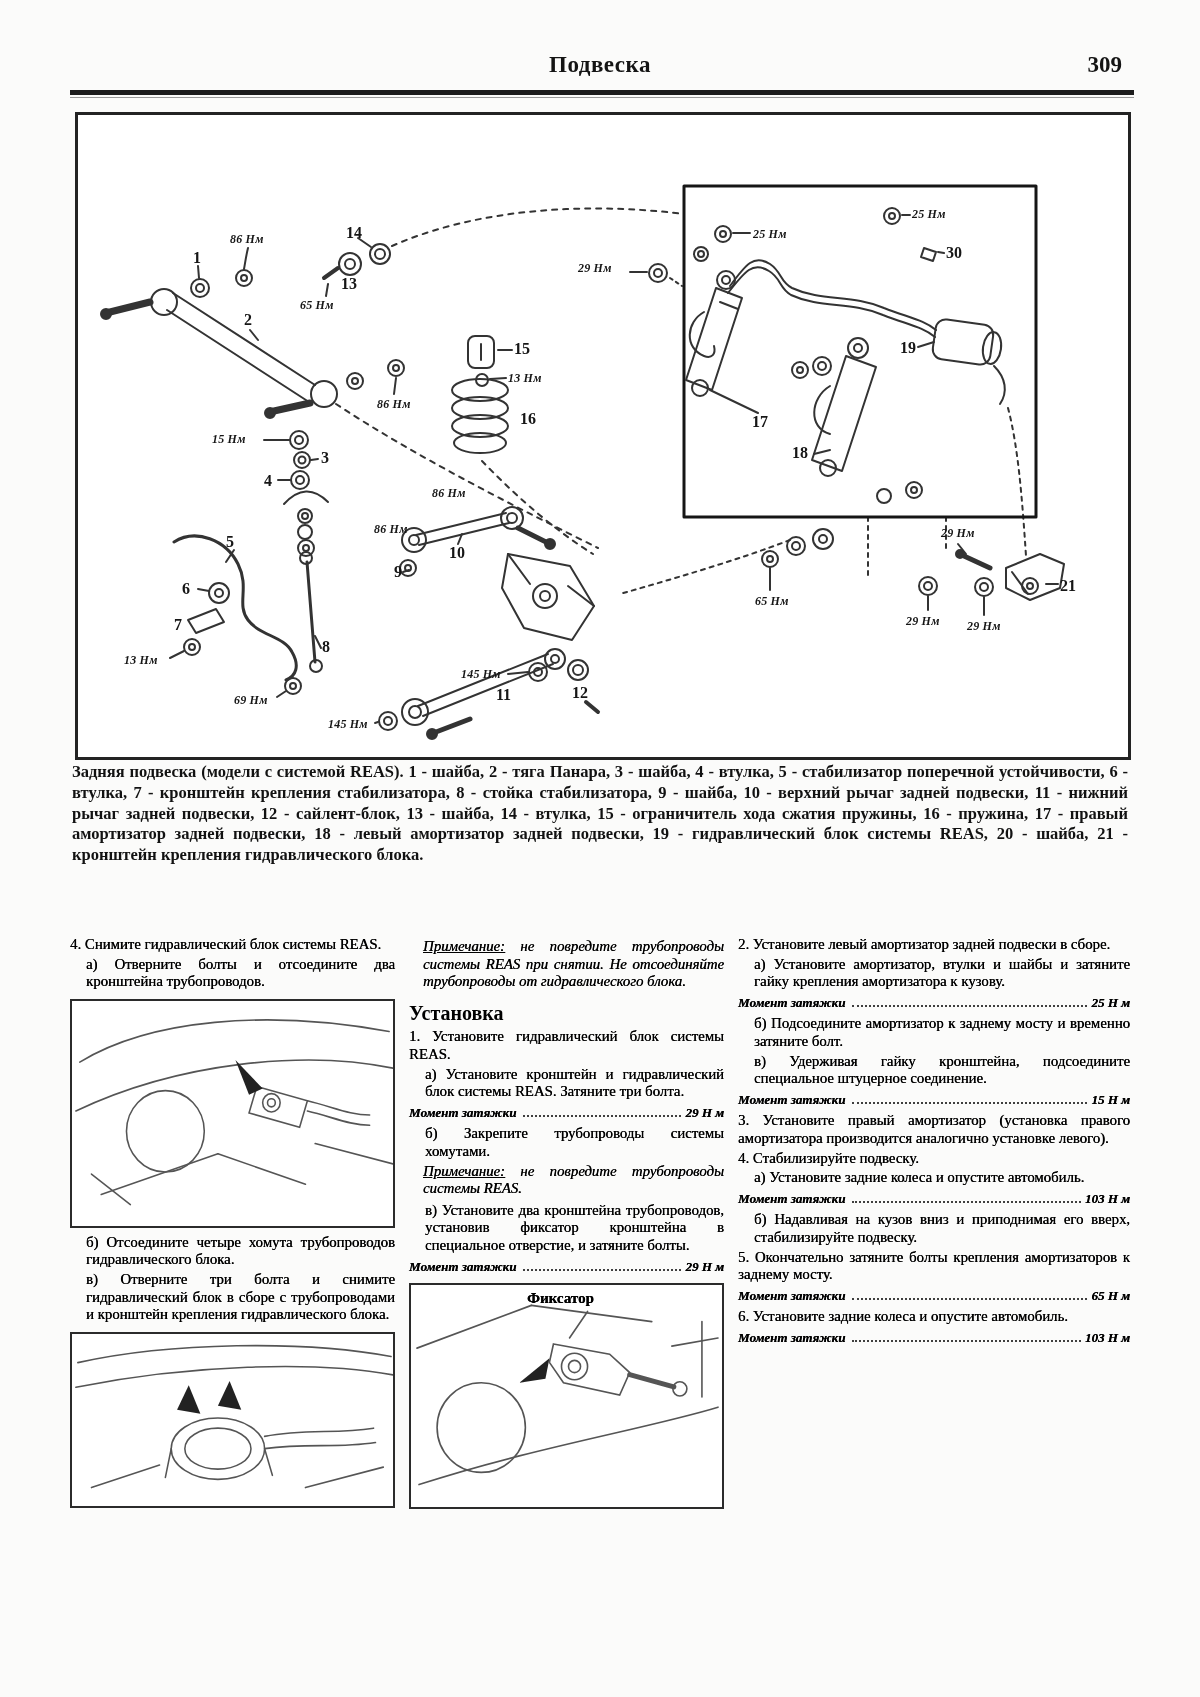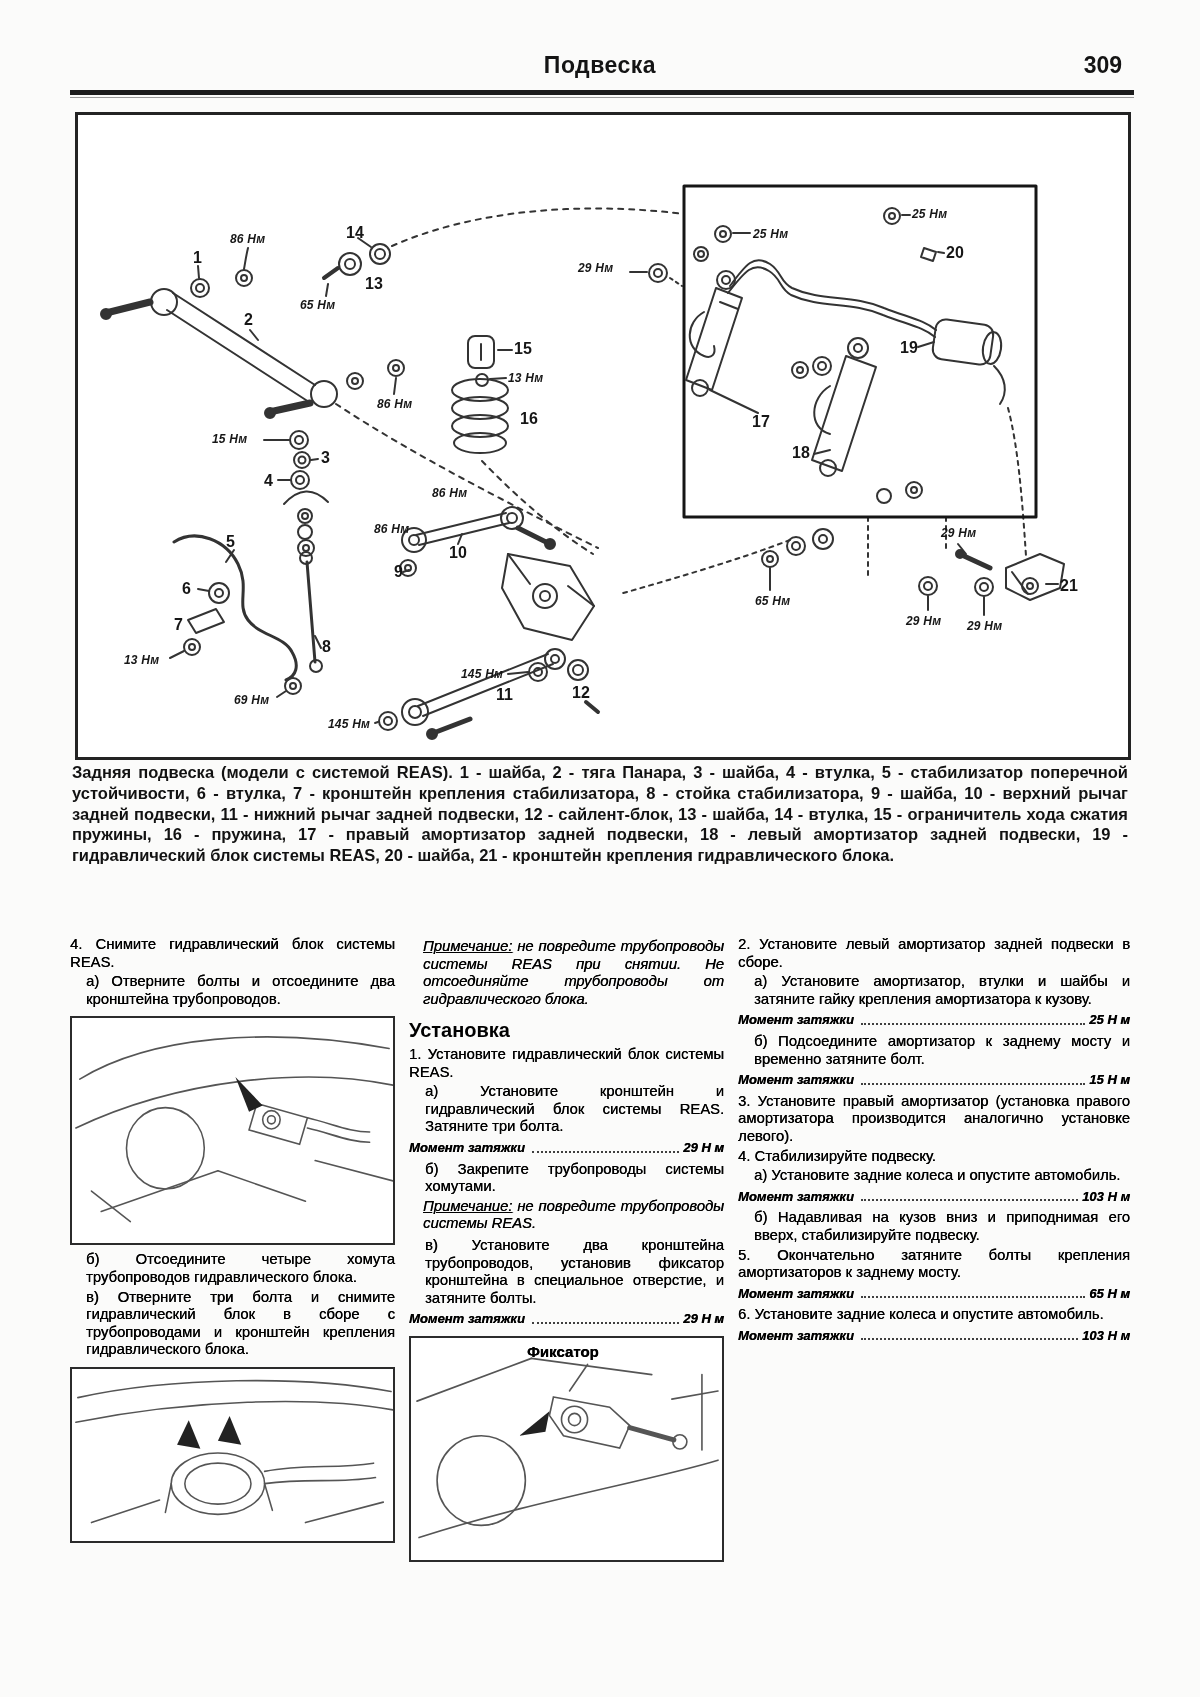--- a/index.html
+++ b/index.html
@@ -1,17 +1,17 @@
 <!DOCTYPE html>
 <html><head>
 <meta charset="utf-8">
 <style>
   html,body{margin:0;padding:0;}
   body{width:1200px;height:1697px;background:#fbfbfa;font-family:"Liberation Sans",sans-serif;color:#141414;position:relative;}
-  .page{position:absolute;inset:0;overflow:hidden;}
+  .page{position:absolute;inset:0;overflow:hidden;font-family:Liberation Serif, serif;}
   
   .hdr{position:absolute;top:52px;left:70px;width:1060px;height:32px;}
   .hdr-title{position:absolute;left:0;right:0;text-align:center;font-size:23px;font-weight:bold;letter-spacing:.5px;}
   .hdr-num{position:absolute;right:8px;top:0;font-size:23px;font-weight:bold;}
   .rule{position:absolute;top:90px;left:70px;width:1064px;height:5px;background:#1c1c1c;}
   .rule2{position:absolute;top:97px;left:70px;width:1064px;height:1px;background:#9a9a9a;}
   
   .diagram{position:absolute;top:112px;left:75px;width:1050px;height:642px;border:3px solid #232323;background:#fff;}
   .diagram svg{position:absolute;inset:0;width:100%;height:100%;}
   .dlabels{position:absolute;inset:0;}
@@ -244,21 +244,21 @@
         <circle cx="952" cy="470" r="8"></circle>
           <circle cx="952" cy="470" r="3"></circle>
         <line x1="934" y1="456" x2="950" y2="478"></line>
         <line x1="980" y1="468" x2="968" y2="468"></line>
       </g>
     </svg>
     <div class="dlabels">
         <span class="dlabel num" style="left: 115px; top: 135px;">1</span>
         <span class="dlabel torque" style="left: 152px; top: 115px;">86 Нм</span>
         <span class="dlabel num" style="left: 268px; top: 110px; text-align: center;">14</span>
-        <span class="dlabel num" style="left: 263px; top: 161px; margin-left: 24px;">13</span>
+        <span class="dlabel num" style="left: 263px; top: 161px;">13</span>
         <span class="dlabel torque" style="left: 222px; top: 181px;">65 Нм</span>
         <span class="dlabel num" style="left: 166px; top: 197px;">2</span>
         <span class="dlabel torque" style="left: 299px; top: 280px;">86 Нм</span>
         <span class="dlabel num" style="left: 436px; top: 226px;">15</span>
         <span class="dlabel torque" style="left: 430px; top: 254px;">13 Нм</span>
         <span class="dlabel num" style="left: 442px; top: 296px;">16</span>
         <span class="dlabel torque" style="left: 134px; top: 315px;">15 Нм</span>
         <span class="dlabel num" style="left: 243px; top: 335px;">3</span>
         <span class="dlabel num" style="left: 186px; top: 358px;">4</span>
         <span class="dlabel torque" style="left: 354px; top: 369px;">86 Нм</span>
@@ -271,21 +271,21 @@
         <span class="dlabel torque" style="left: 46px; top: 536px;">13 Нм</span>
         <span class="dlabel num" style="left: 244px; top: 524px;">8</span>
         <span class="dlabel torque" style="left: 156px; top: 576px;">69 Нм</span>
         <span class="dlabel torque" style="left: 383px; top: 550px;">145 Нм</span>
         <span class="dlabel torque" style="left: 250px; top: 600px;">145 Нм</span>
         <span class="dlabel num" style="left: 418px; top: 572px;">11</span>
         <span class="dlabel num" style="left: 494px; top: 570px;">12</span>
         <span class="dlabel torque" style="left: 500px; top: 144px;">29 Нм</span>
         <span class="dlabel torque" style="left: 675px; top: 110px;">25 Нм</span>
         <span class="dlabel torque" style="left: 834px; top: 90px;">25 Нм</span>
-        <span class="dlabel num" style="left: 868px; top: 130px;">20</span>
+        <span class="dlabel num" style="left: 868px; top: 130px;">30</span>
         <span class="dlabel num" style="left: 822px; top: 225px;">19</span>
         <span class="dlabel num" style="left: 674px; top: 299px;">17</span>
         <span class="dlabel num" style="left: 714px; top: 330px;">18</span>
         <span class="dlabel torque" style="left: 863px; top: 409px;">29 Нм</span>
         <span class="dlabel torque" style="left: 677px; top: 477px;">65 Нм</span>
         <span class="dlabel torque" style="left: 828px; top: 497px;">29 Нм</span>
         <span class="dlabel torque" style="left: 889px; top: 502px;">29 Нм</span>
         <span class="dlabel num" style="left: 982px; top: 463px;">21</span>
       </div>
   </div>
@@ -386,20 +386,21 @@
 
     <div class="col col3">
       <p class="step">2. Установите левый амортизатор задней подвески в сборе.</p>
       <p class="step sub">а) Установите амортизатор, втулки и шайбы и затяните гайку крепления амортизатора к кузову.</p>
       <div class="torque">
         <span class="tl">Момент затяжки</span>
         <span class="dots"></span>
         <span class="tv">25 Н м</span>
       </div>
       <p class="step sub">б) Подсоедините амортизатор к заднему мосту и временно затяните болт.</p>
+      <p class="step sub">в) Удерживая гайку кронштейна, подсоедините специальное штуцерное соединение.</p>
       <div class="torque">
         <span class="tl">Момент затяжки</span>
         <span class="dots"></span>
         <span class="tv">15 Н м</span>
       </div>
       <p class="step">3. Установите правый амортизатор (установка правого амортизатора производится аналогично установке левого).</p>
       <p class="step">4. Стабилизируйте подвеску.</p>
       <p class="step sub">а) Установите задние колеса и опустите автомобиль.</p>
       <div class="torque">
         <span class="tl">Момент затяжки</span>

